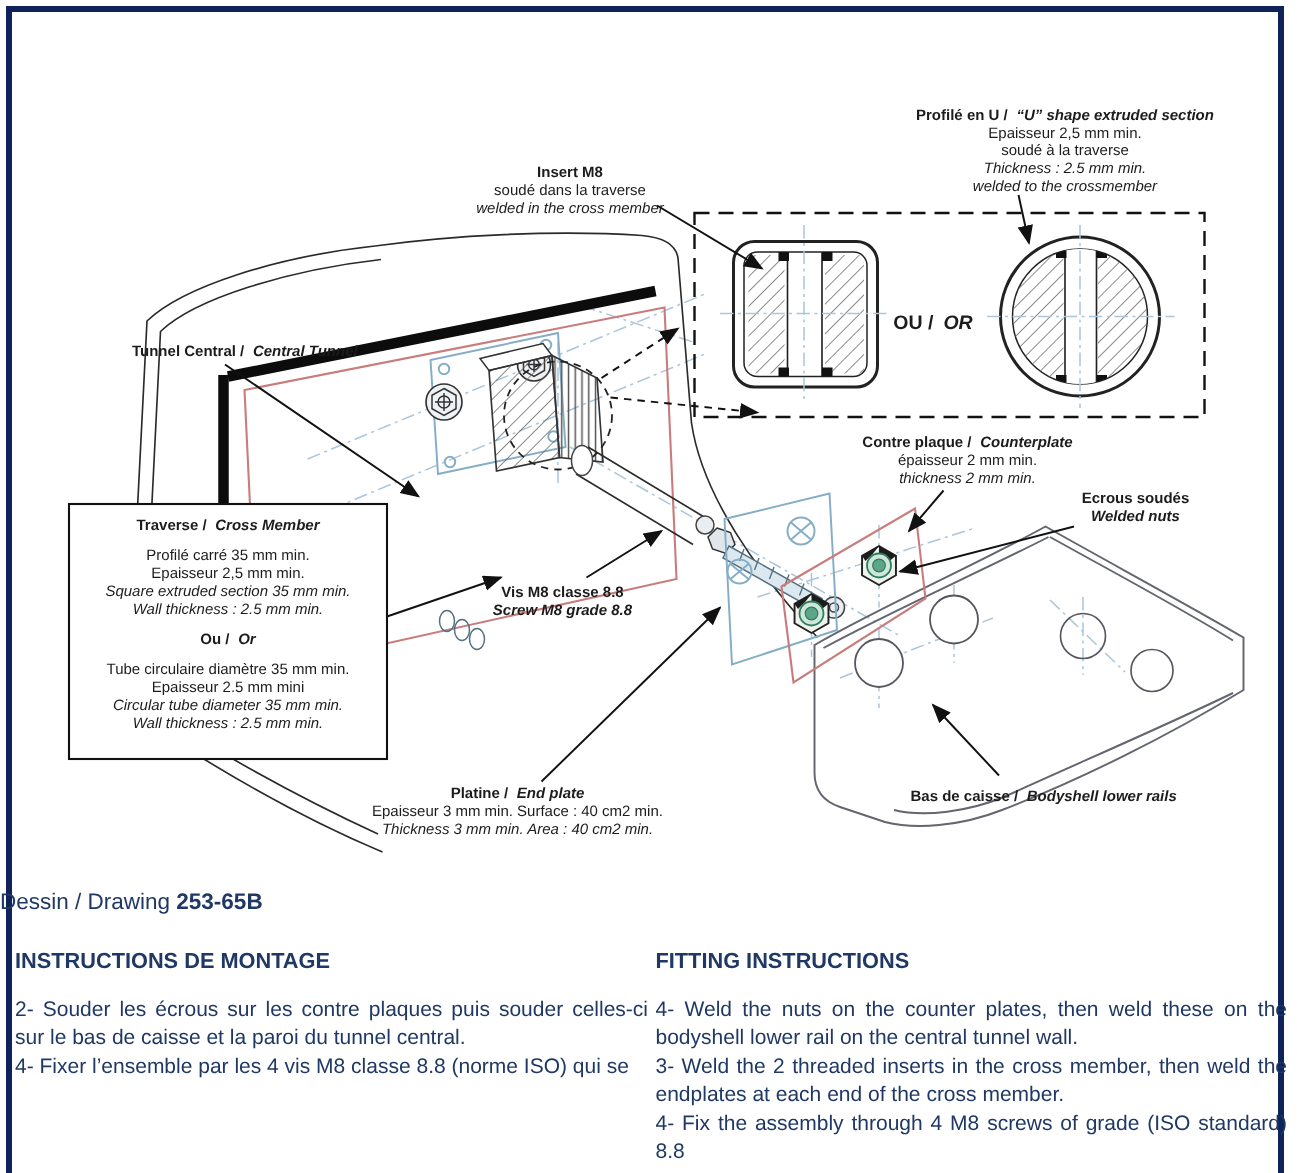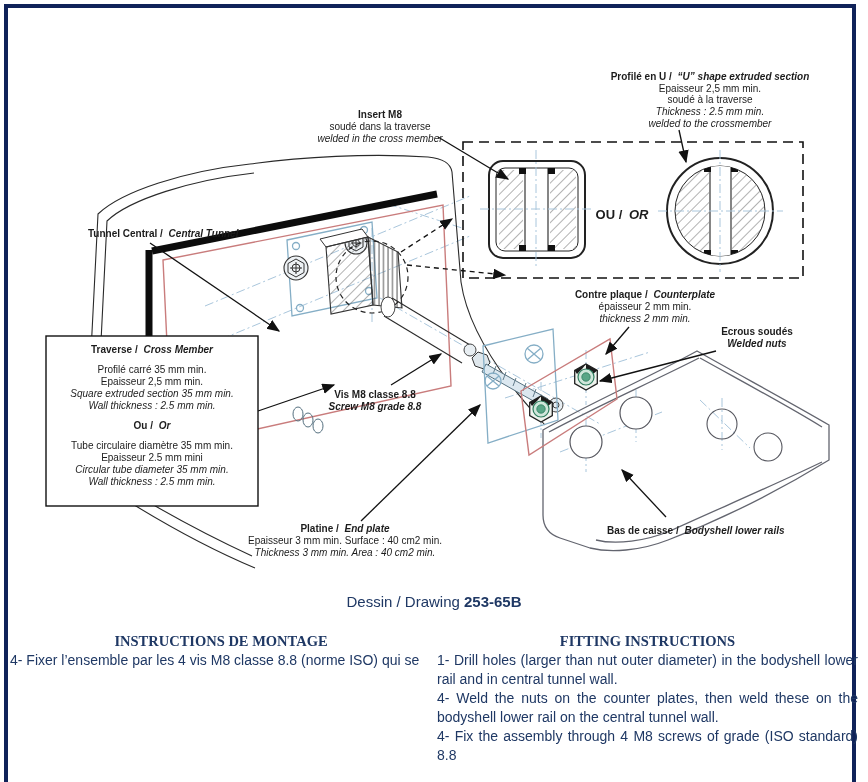--- a/index.html
+++ b/index.html
@@ -5,30 +5,30 @@
   html,body{margin:0;padding:0;}
   body{
     width:868px;height:782px;position:relative;overflow:hidden;
     background:#ffffff;font-family:"Liberation Sans",sans-serif;
   }
   .frame{
     position:absolute;left:4px;top:4px;width:852px;height:950px;
     border:4px solid #0f2259;box-sizing:border-box;pointer-events:none;
   }
   .caption{
-    position:absolute;left:0;top:593px;width:868px;text-align:center;
+    position:absolute;left:0;top:593px;width:868px;text-align:left;
     font-size:15px;color:#1f3864;
   }
   .caption .cb{font-weight:bold;}
   .instr{
     position:absolute;top:631px;color:#1f3864;font-size:14px;line-height:19px;
   }
   .instr-fr{left:10px;width:422px;}
   .instr-en{left:437px;width:421px;}
-  .ih{font-weight:bold;text-align:center;font-size:14.5px;line-height:20px;margin-bottom:0;font-family:Liberation Serif, serif;}
+  .ih{font-weight:bold;text-align:left;font-size:14.5px;line-height:20px;margin-bottom:12px;}
   .instr p{margin:0;text-align:justify;}
   
   text{font-family:"Liberation Sans",sans-serif;font-size:10px;fill:#1c1c1c;}
   .ctr{text-anchor:middle;}
   .b{font-weight:bold;}
   .i{font-style:italic;}
   .bi{font-weight:bold;font-style:italic;}
   .big{font-size:13px;}
   .ln{stroke:#2a2a2a;stroke-width:1.1;fill:none;}
   .ldr{stroke:#111;stroke-width:1.3;fill:none;}
@@ -304,21 +304,22 @@
   </text>
 </svg>
 
 <div class="caption">
   <span>Dessin / Drawing</span>
   <span class="cb">253-65B</span>
 </div>
 
 <div class="instr instr-fr">
   <div class="ih">INSTRUCTIONS DE MONTAGE</div>
+  <p>2- Souder les écrous sur les contre plaques puis souder celles-ci sur le bas de caisse et la paroi du tunnel central.</p>
   <p>4- Fixer l’ensemble par les 4 vis M8 classe 8.8 (norme ISO) qui se</p>
 </div>
 
 <div class="instr instr-en">
   <div class="ih">FITTING INSTRUCTIONS</div>
-  <p>1- Drill holes (larger than nut outer diameter) in the bodyshell lower rail and in central tunnel wall.</p>
   <p>4- Weld the nuts on the counter plates, then weld these on the bodyshell lower rail on the central tunnel wall.</p>
+  <p>3- Weld the 2 threaded inserts in the cross member, then weld the endplates at each end of the cross member.</p>
   <p>4- Fix the assembly through 4 M8 screws of grade (ISO standard) 8.8</p>
 </div>
 
 </body></html>

